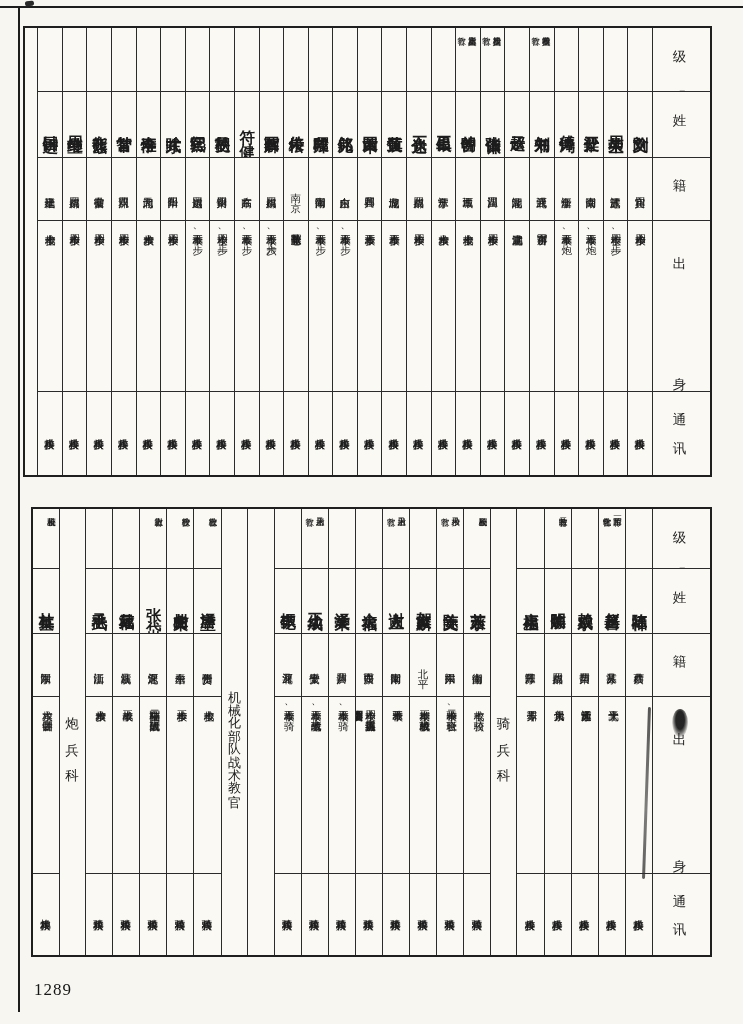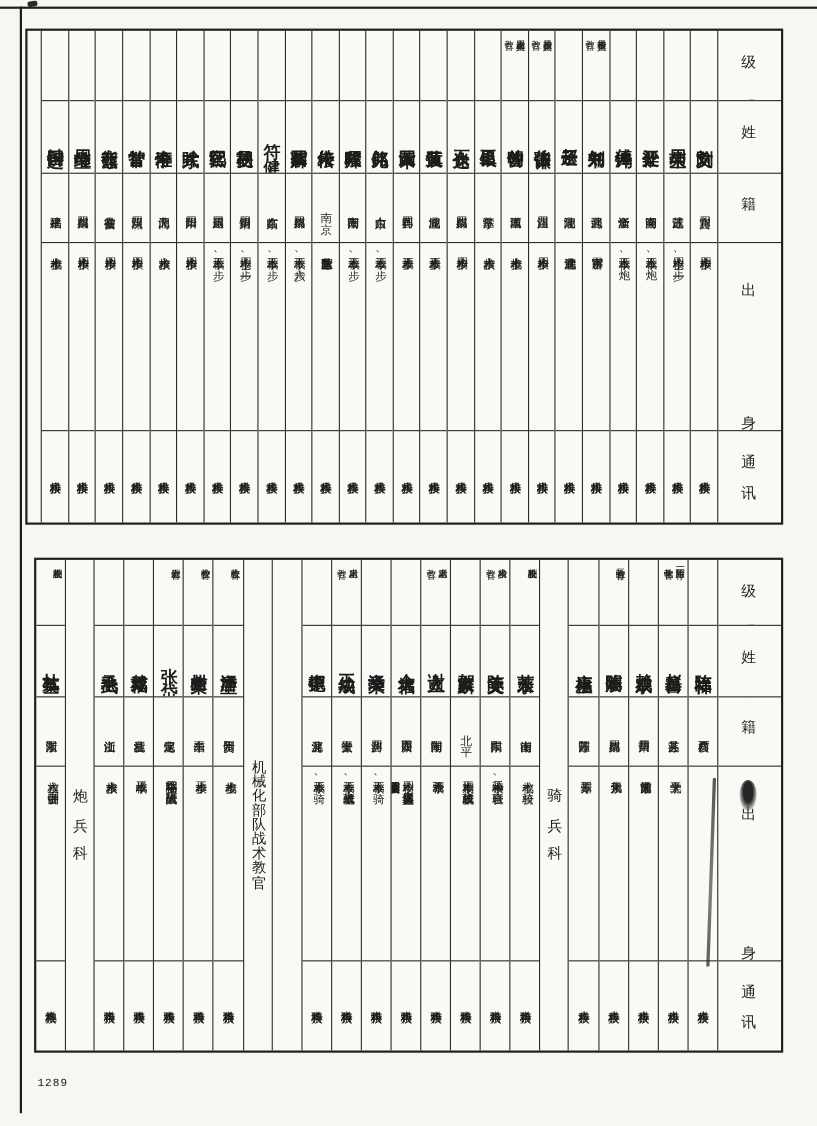--- a/index.html
+++ b/index.html
@@ -66,22 +66,22 @@
     position:absolute;width:16px;height:28px;left:50%;top:12px;transform:translateX(-62%);
     background:radial-gradient(ellipse at 50% 40%, rgba(25,25,25,.95) 0 38%, rgba(45,45,45,.55) 58%, transparent 76%);
     border-radius:50%;
   }
   .streak{
     position:absolute;right:62px;top:198px;width:3px;height:172px;
     background:linear-gradient(#1f1f1f,#555 60%,#2a2a2a);opacity:.75;
     transform:rotate(2deg);border-radius:2px;
   }
   .page-number{
-    position:absolute;left:34px;top:980px;font-size:10px;letter-spacing:1px;
-    font-family:Liberation Mono, monospace;color:#171717;
+    position:absolute;left:34px;top:980px;font-size:17px;letter-spacing:1px;
+    font-family:Liberation Serif, serif;color:#171717;
   }
 </style>
 </head>
 <body>
 
 <div class="frame-top"></div>
 <div class="frame-left"></div>
 <div class="corner-mark"></div>
 
 <div class="roster t1" id="table-0">

